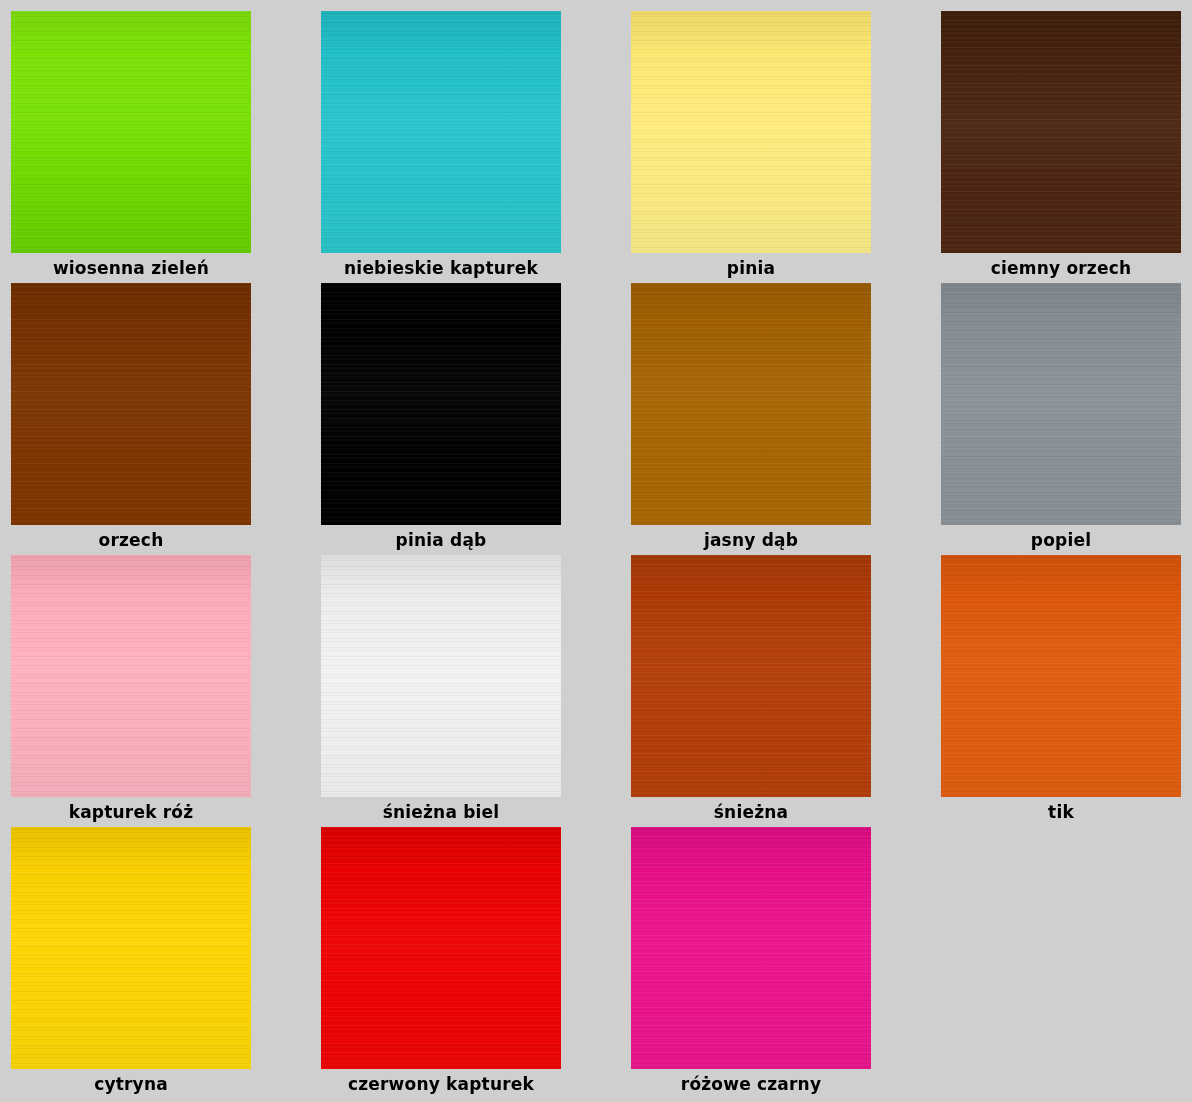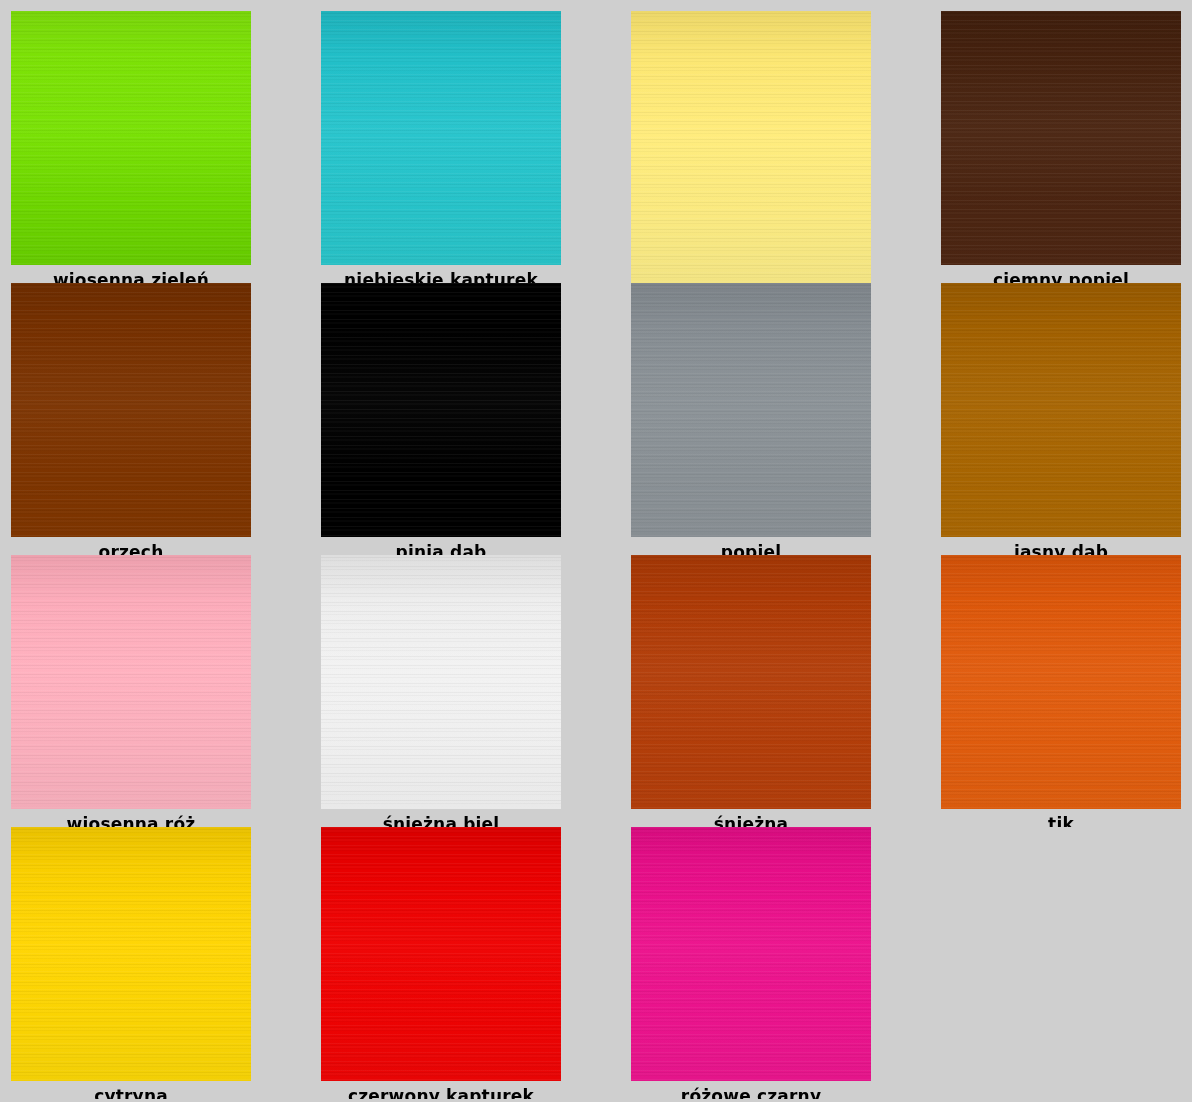--- a/index.html
+++ b/index.html
@@ -78,21 +78,21 @@
       rgba(0,0,0,0.012) 18%,
       rgba(255,255,255,0.028) 46%,
       rgba(0,0,0,0.018) 74%,
       rgba(0,0,0,0.050) 100%
     );
     pointer-events: none;
   }
 
   .swatch-label {
     flex: 0 0 auto;
-    height: 18px;
+    height: 30px;
     line-height: 30px;
     text-align: center;
     color: #000000;
     font-family: "DejaVu Sans", sans-serif;
     font-weight: bold;
     font-size: 17px;
     letter-spacing: 0.2px;
     white-space: nowrap;
     overflow: hidden;
   }
@@ -104,44 +104,45 @@
     <div class="swatch-cell">
       <div class="swatch-chip" style="background-color: rgb(118, 224, 0); background-image: linear-gradient(rgb(130, 230, 10) 0%, rgb(118, 224, 0) 50%, rgb(106, 212, 0) 100%);"></div>
       <div class="swatch-label">wiosenna zieleń</div>
     </div>
     <div class="swatch-cell">
       <div class="swatch-chip" style="background-color: rgb(37, 196, 204); background-image: linear-gradient(rgb(32, 191, 201) 0%, rgb(37, 196, 204) 50%, rgb(42, 201, 206) 100%);"></div>
       <div class="swatch-label">niebieskie kapturek</div>
     </div>
     <div class="swatch-cell">
       <div class="swatch-chip" style="background-color: rgb(255, 236, 123); background-image: linear-gradient(rgb(255, 232, 112) 0%, rgb(255, 236, 123) 50%, rgb(255, 240, 138) 100%);"></div>
+      <div class="swatch-label">pinia</div>
     </div>
     <div class="swatch-cell">
       <div class="swatch-chip" style="background-color: rgb(74, 36, 16); background-image: linear-gradient(rgb(67, 32, 13) 0%, rgb(74, 36, 16) 50%, rgb(79, 39, 19) 100%);"></div>
-      <div class="swatch-label">ciemny popiel</div>
+      <div class="swatch-label">ciemny orzech</div>
     </div>
     <div class="swatch-cell">
       <div class="swatch-chip" style="background-color: rgb(124, 51, 0); background-image: linear-gradient(rgb(116, 47, 0) 0%, rgb(124, 51, 0) 50%, rgb(131, 55, 0) 100%);"></div>
       <div class="swatch-label">orzech</div>
     </div>
     <div class="swatch-cell">
       <div class="swatch-chip" style="background-color: rgb(0, 0, 0); background-image: linear-gradient(rgb(0, 0, 0) 0%, rgb(0, 0, 0) 50%, rgb(0, 0, 0) 100%);"></div>
       <div class="swatch-label">pinia dąb</div>
     </div>
     <div class="swatch-cell">
+      <div class="swatch-chip" style="background-color: rgb(167, 100, 0); background-image: linear-gradient(rgb(160, 95, 0) 0%, rgb(167, 100, 0) 50%, rgb(174, 106, 3) 100%);"></div>
+      <div class="swatch-label">jasny dąb</div>
+    </div>
+    <div class="swatch-cell">
       <div class="swatch-chip" style="background-color: rgb(138, 145, 150); background-image: linear-gradient(rgb(134, 141, 147) 0%, rgb(138, 145, 150) 50%, rgb(142, 149, 154) 100%);"></div>
       <div class="swatch-label">popiel</div>
     </div>
     <div class="swatch-cell">
-      <div class="swatch-chip" style="background-color: rgb(167, 100, 0); background-image: linear-gradient(rgb(160, 95, 0) 0%, rgb(167, 100, 0) 50%, rgb(174, 106, 3) 100%);"></div>
-      <div class="swatch-label">jasny dąb</div>
-    </div>
-    <div class="swatch-cell">
       <div class="swatch-chip" style="background-color: rgb(255, 176, 190); background-image: linear-gradient(rgb(255, 172, 187) 0%, rgb(255, 176, 190) 50%, rgb(255, 180, 194) 100%);"></div>
-      <div class="swatch-label">wiosenna róż</div>
+      <div class="swatch-label">kapturek róż</div>
     </div>
     <div class="swatch-cell">
       <div class="swatch-chip" style="background-color: rgb(242, 242, 242); background-image: linear-gradient(rgb(239, 239, 239) 0%, rgb(242, 242, 242) 50%, rgb(245, 245, 245) 100%);"></div>
       <div class="swatch-label">śnieżna biel</div>
     </div>
     <div class="swatch-cell">
       <div class="swatch-chip" style="background-color: rgb(179, 61, 8); background-image: linear-gradient(rgb(173, 58, 5) 0%, rgb(179, 61, 8) 50%, rgb(184, 64, 11) 100%);"></div>
       <div class="swatch-label">śnieżna</div>
     </div>
     <div class="swatch-cell">

